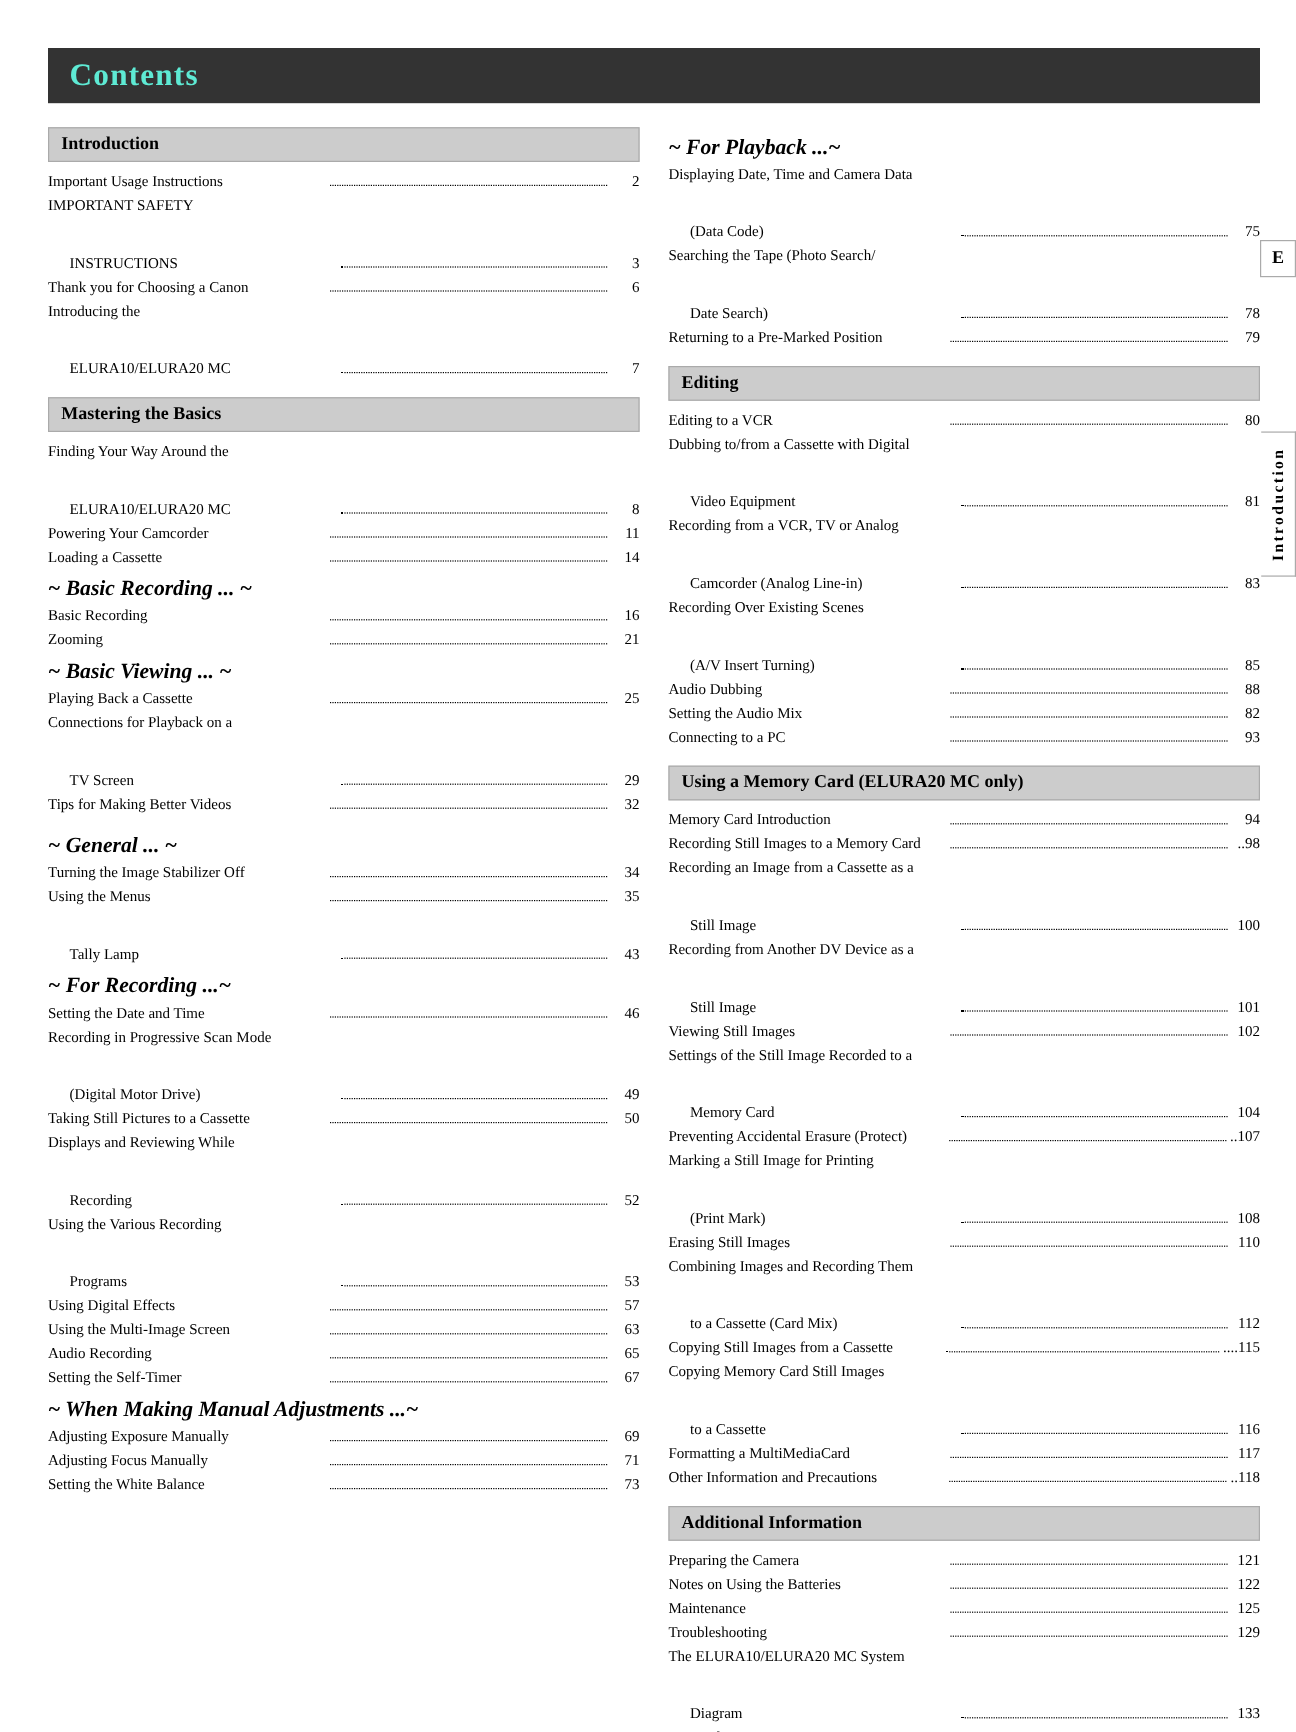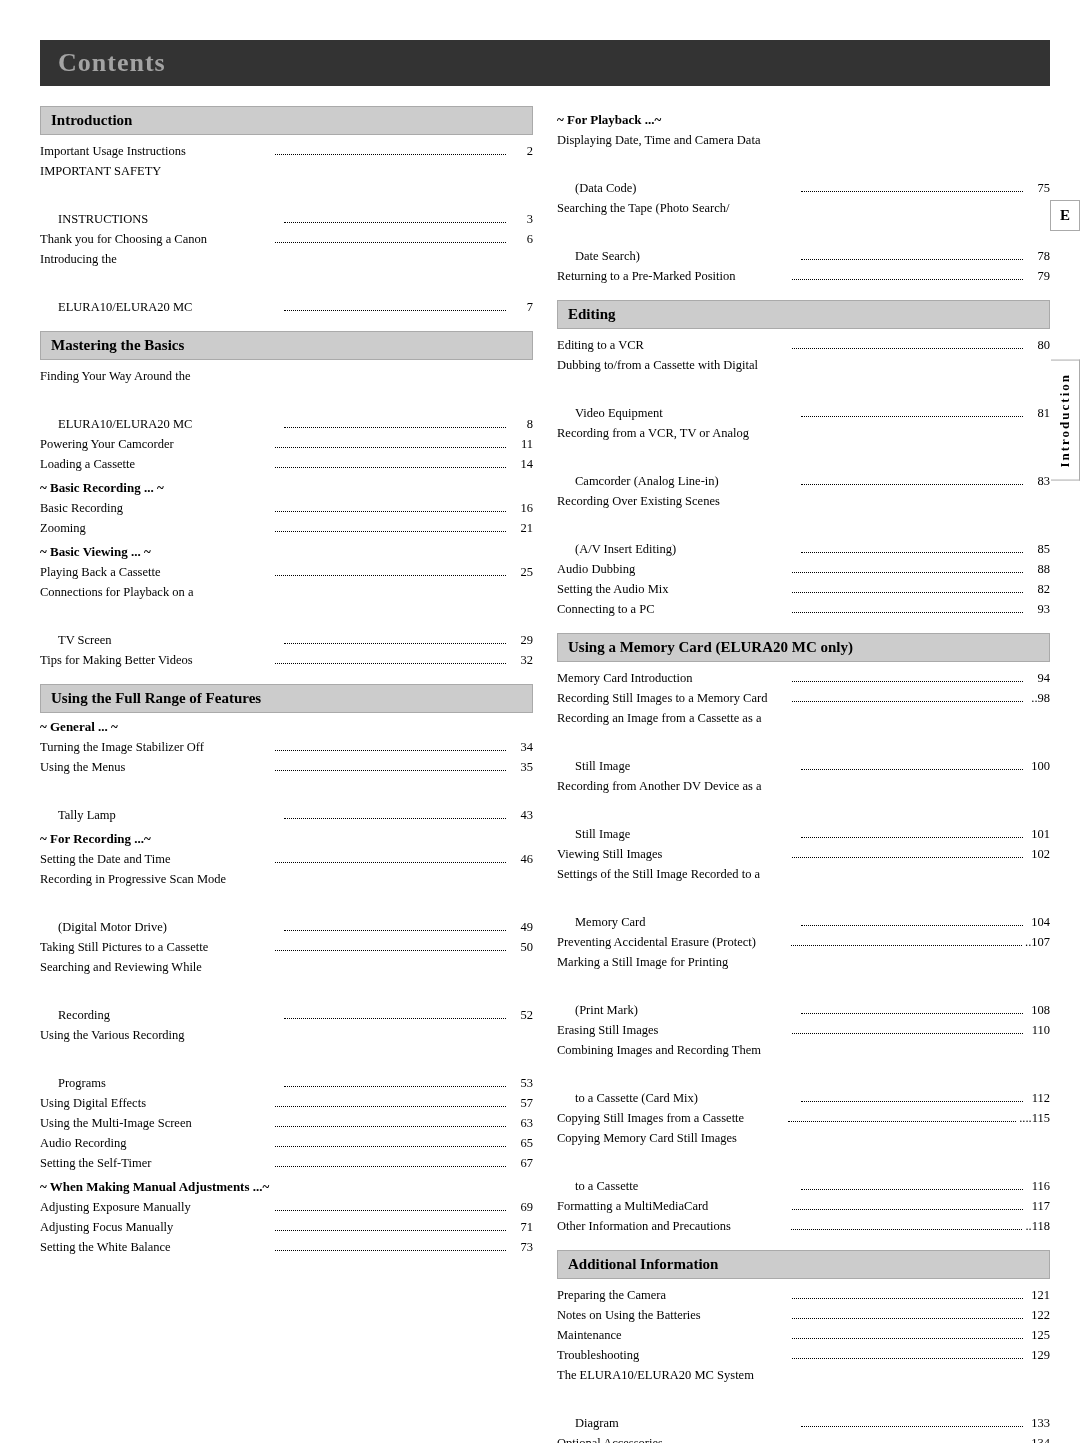--- a/index.html
+++ b/index.html
@@ -14,21 +14,21 @@
     }
     .page {
       width: 1080px;
       min-height: 1443px;
       background: #fff;
       padding: 40px 30px 40px 40px;
       position: relative;
     }
     .page-title {
       background: #333;
-      color: #a3a3a3;
+      color: #5eead4;
       font-size: 26px;
       font-weight: bold;
       padding: 8px 18px;
       margin-bottom: 20px;
       letter-spacing: 1px;
     }
     .two-col {
       display: flex;
       gap: 24px;
     }
@@ -46,24 +46,25 @@
       font-weight: bold;
       padding: 5px 10px;
       margin-bottom: 6px;
       border: 1px solid #aaa;
     }
     .toc-indent {
       padding-left: 18px;
       margin-top: 28px;
     }
     .subsection-label {
-      font-size: 13px;
+      font-size: 18px;
       font-weight: bold;
       margin-top: 6px;
       margin-bottom: 2px;
+      font-style: italic;
     }
     .section-block {
       margin-bottom: 14px;
     }
     .side-tab {
       position: absolute;
       right: 0;
       top: 360px;
       writing-mode: vertical-rl;
       text-orientation: mixed;
@@ -206,21 +207,20 @@
           <span class="pg">29</span>
         </div>
         <div class="toc-row">
           <span class="lbl">Tips for Making Better Videos</span>
           <span class="dot-leader"></span>
           <span class="pg">32</span>
         </div>
       </div>
 
       <div class="section-block">
-        <div class="section-header">Using the Full Range of Features</div>
         <div class="subsection-label">~ General ... ~</div>
         <div class="toc-row">
           <span class="lbl">Turning the Image Stabilizer Off</span>
           <span class="dot-leader"></span>
           <span class="pg">34</span>
         </div>
         <div class="toc-row">
           <span class="lbl">Using the Menus</span>
           <span class="dot-leader"></span>
           <span class="pg">35</span>
@@ -243,21 +243,21 @@
           <span class="lbl">(Digital Motor Drive)</span>
           <span class="dot-leader"></span>
           <span class="pg">49</span>
         </div>
         <div class="toc-row">
           <span class="lbl">Taking Still Pictures to a Cassette</span>
           <span class="dot-leader"></span>
           <span class="pg">50</span>
         </div>
         <div class="toc-row">
-          <span class="lbl">Searching and Reviewing While</span>
+          <span class="lbl">Displays and Reviewing While</span>
         </div>
         <div class="toc-row toc-indent">
           <span class="lbl">Recording</span>
           <span class="dot-leader"></span>
           <span class="pg">52</span>
         </div>
         <div class="toc-row">
           <span class="lbl">Using the Various Recording</span>
         </div>
         <div class="toc-row toc-indent">
@@ -352,21 +352,21 @@
         </div>
         <div class="toc-row toc-indent">
           <span class="lbl">Camcorder (Analog Line-in)</span>
           <span class="dot-leader"></span>
           <span class="pg">83</span>
         </div>
         <div class="toc-row">
           <span class="lbl">Recording Over Existing Scenes</span>
         </div>
         <div class="toc-row toc-indent">
-          <span class="lbl">(A/V Insert Editing)</span>
+          <span class="lbl">(A/V Insert Turning)</span>
           <span class="dot-leader"></span>
           <span class="pg">85</span>
         </div>
         <div class="toc-row">
           <span class="lbl">Audio Dubbing</span>
           <span class="dot-leader"></span>
           <span class="pg">88</span>
         </div>
         <div class="toc-row">
           <span class="lbl">Setting the Audio Mix</span>

